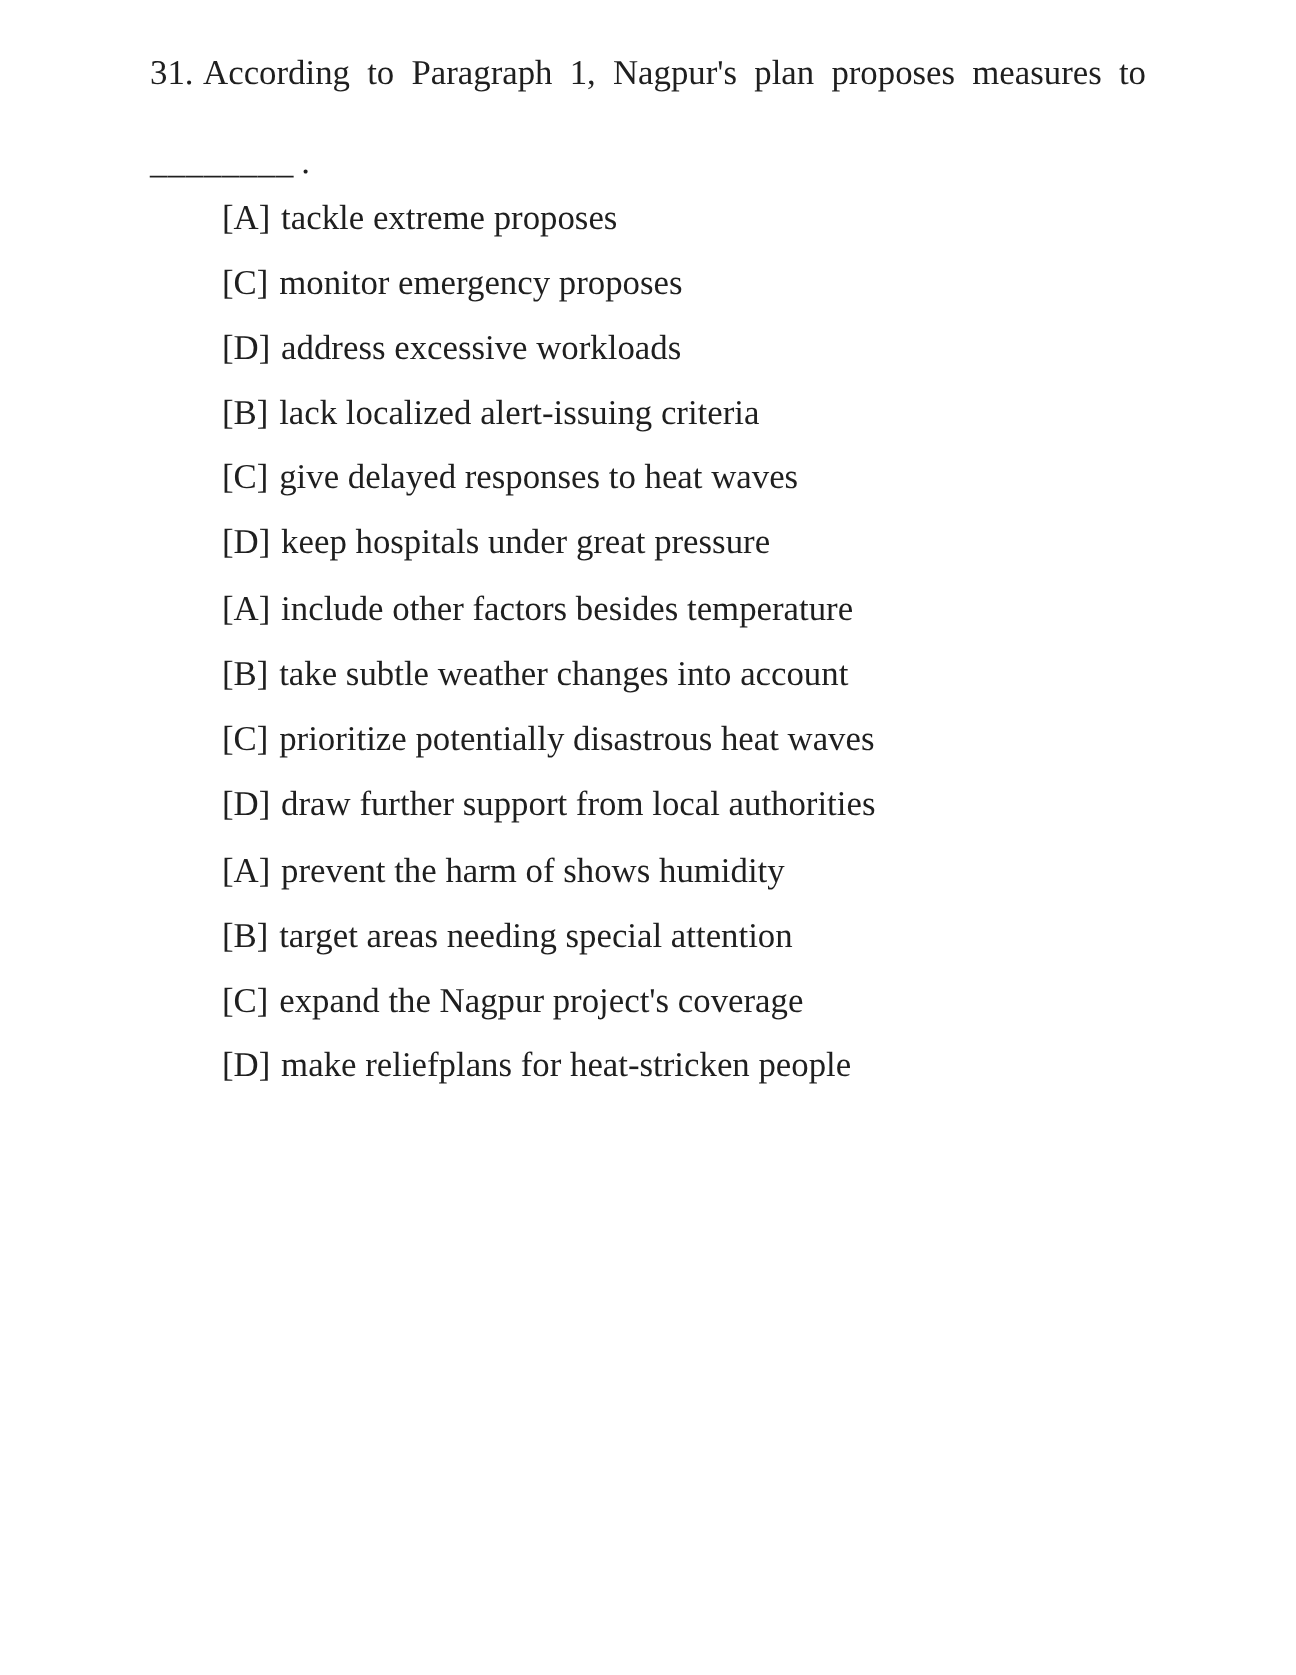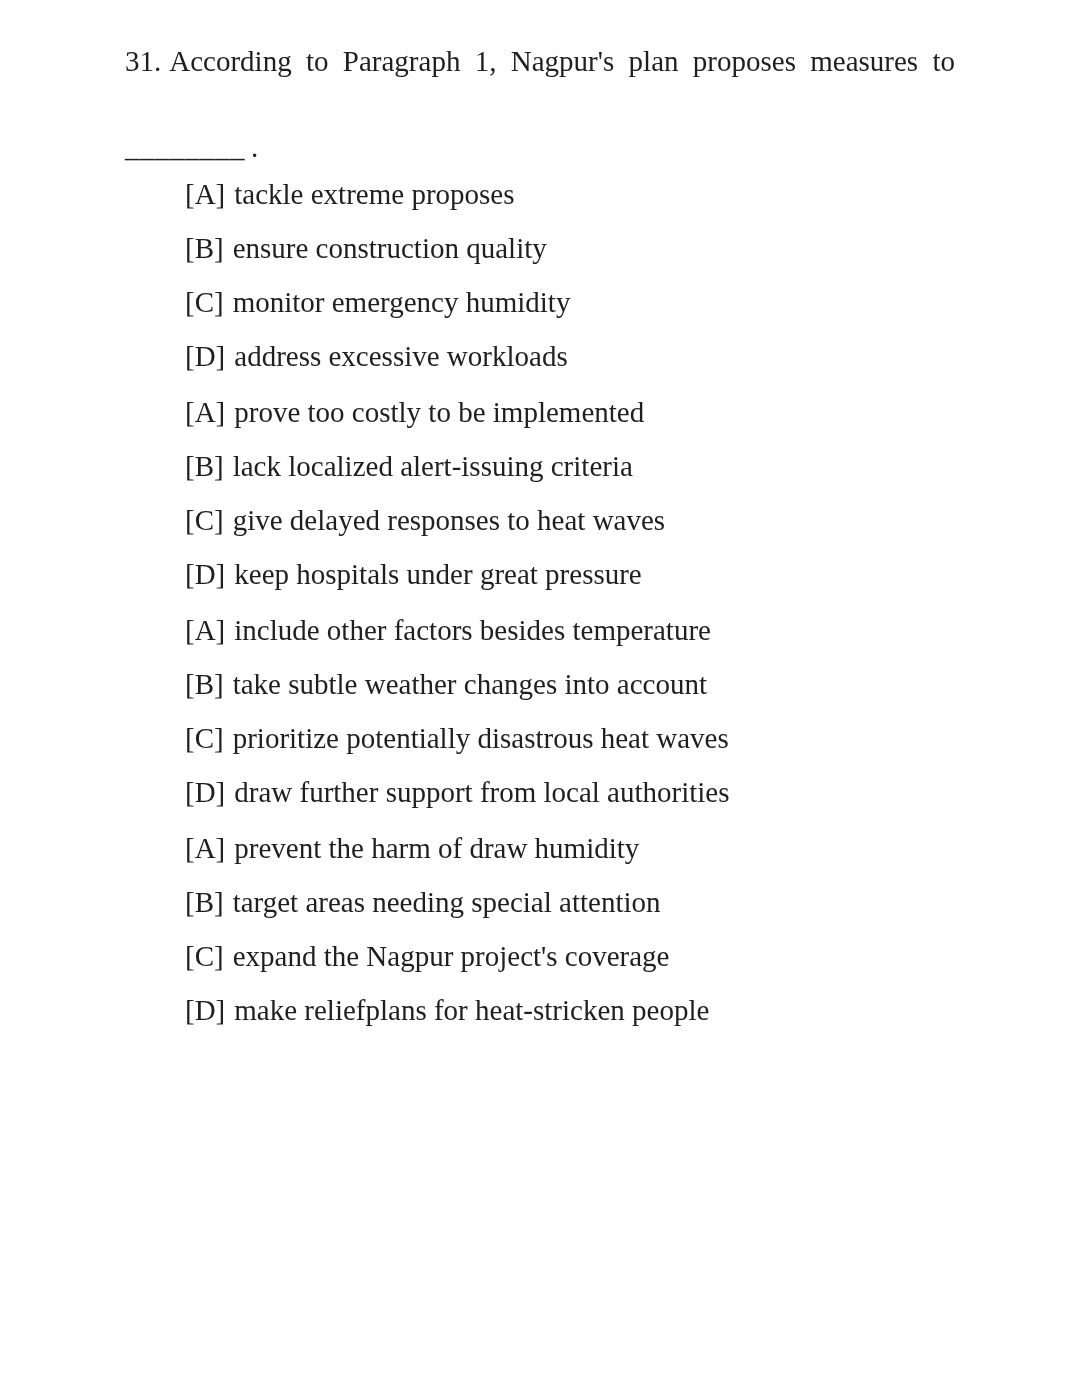--- a/index.html
+++ b/index.html
@@ -30,21 +30,21 @@
     width: 830px;
     white-space: normal;
     text-align: justify;
     text-align-last: justify;
   }
   .qnum {
     display: inline-block;
     margin-right: 8px;
   }
   
-  .blank-line { margin-top: 56px; }
+  .blank-line { margin-top: 44px; }
   
   .opt { margin-top: 24px; padding-left: 60px; }
   .opt-first { margin-top: 26px; }
   .opt-first-tight { margin-top: 17px; }
   .opt-label {
     display: inline-block;
     margin-right: 9px;
   }
   .blank {
     letter-spacing: 0.5px;
@@ -57,39 +57,37 @@
 </style>
 </head>
 <body>
 
 <div class="page">
 
   <div class="question">
     <div class="line stem stem-first stem-justify"><span class="qnum">31.</span><span>According to Paragraph 1, Nagpur's plan proposes measures to</span></div>
     <div class="line blank-line"><span class="blank">________</span><span class="period">.</span></div>
     <div class="line opt opt-first-tight"><span class="opt-label">[A]</span><span>tackle extreme proposes</span></div>
-    <div class="line opt"><span class="opt-label">[B]</span><span>ensure construction quality</span></div>
-    <div class="line opt"><span class="opt-label">[C]</span><span>monitor emergency humidity</span></div>
+    <div class="line opt"><span class="opt-label">[C]</span><span>monitor emergency proposes</span></div>
     <div class="line opt"><span class="opt-label">[D]</span><span>address excessive workloads</span></div>
   </div>
 
   <div class="question">
-    <div class="line opt opt-first"><span class="opt-label">[A]</span><span>prove too costly to be implemented</span></div>
     <div class="line opt"><span class="opt-label">[B]</span><span>lack localized alert-issuing criteria</span></div>
     <div class="line opt"><span class="opt-label">[C]</span><span>give delayed responses to heat waves</span></div>
     <div class="line opt"><span class="opt-label">[D]</span><span>keep hospitals under great pressure</span></div>
   </div>
 
   <div class="question">
     <div class="line opt opt-first"><span class="opt-label">[A]</span><span>include other factors besides temperature</span></div>
     <div class="line opt"><span class="opt-label">[B]</span><span>take subtle weather changes into account</span></div>
     <div class="line opt"><span class="opt-label">[C]</span><span>prioritize potentially disastrous heat waves</span></div>
     <div class="line opt"><span class="opt-label">[D]</span><span>draw further support from local authorities</span></div>
   </div>
 
   <div class="question">
-    <div class="line opt opt-first"><span class="opt-label">[A]</span><span>prevent the harm of draw humidity</span></div>
+    <div class="line opt opt-first"><span class="opt-label">[A]</span><span>prevent the harm of shows humidity</span></div>
     <div class="line opt"><span class="opt-label">[B]</span><span>target areas needing special attention</span></div>
     <div class="line opt"><span class="opt-label">[C]</span><span>expand the Nagpur project's coverage</span></div>
     <div class="line opt"><span class="opt-label">[D]</span><span>make reliefplans for heat-stricken people</span></div>
   </div>
 
 </div>
 
 </body></html>

